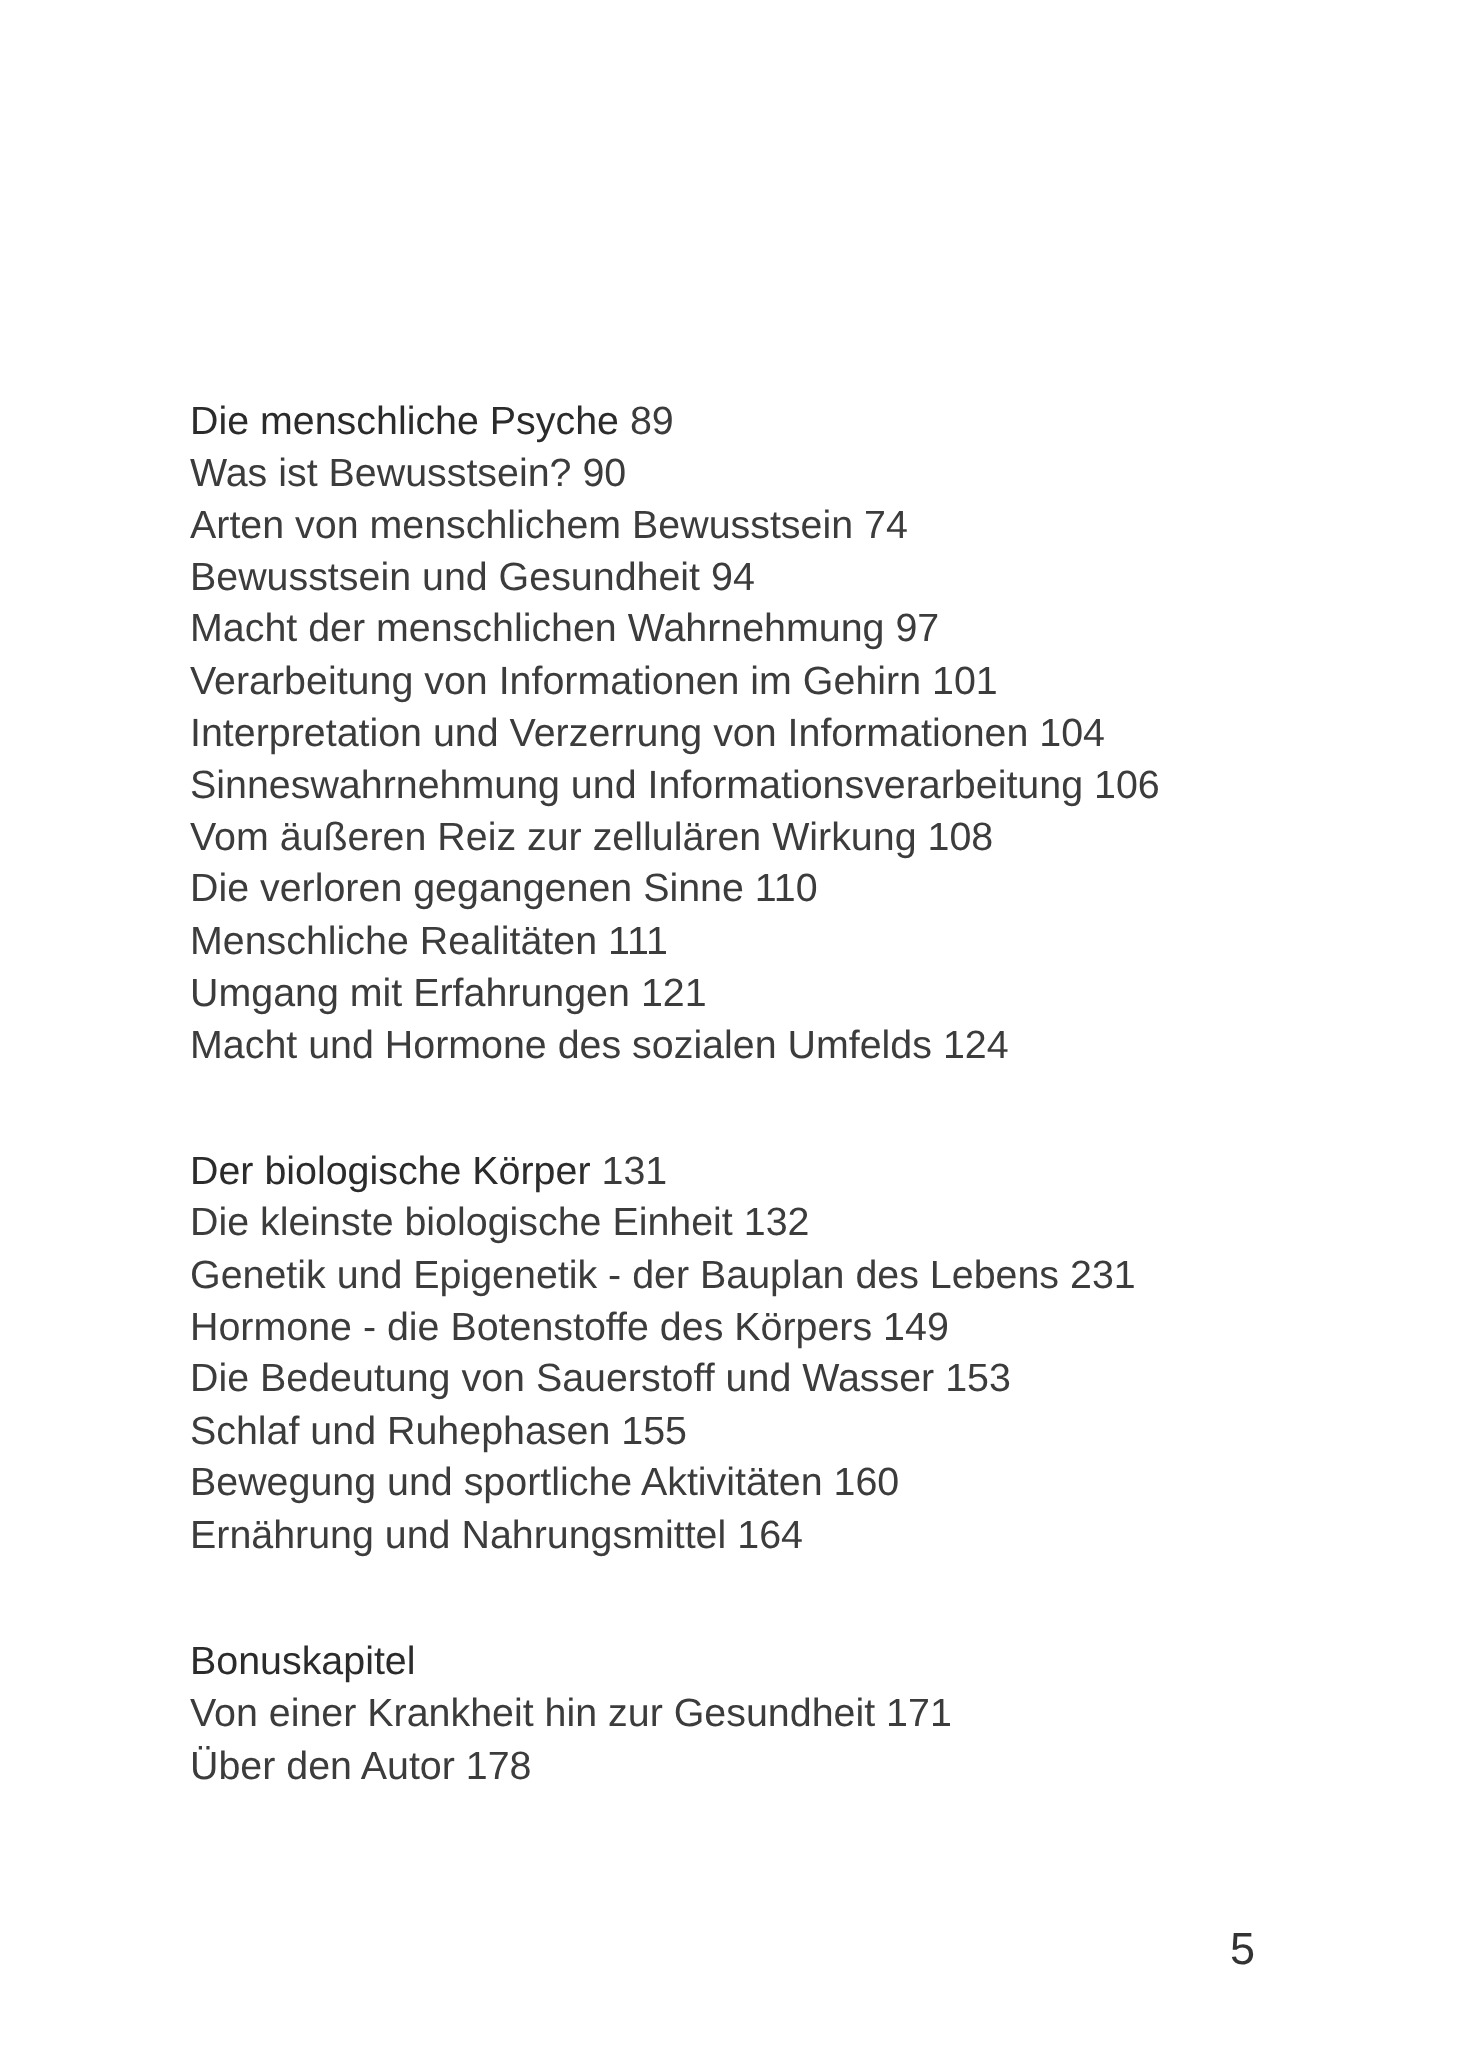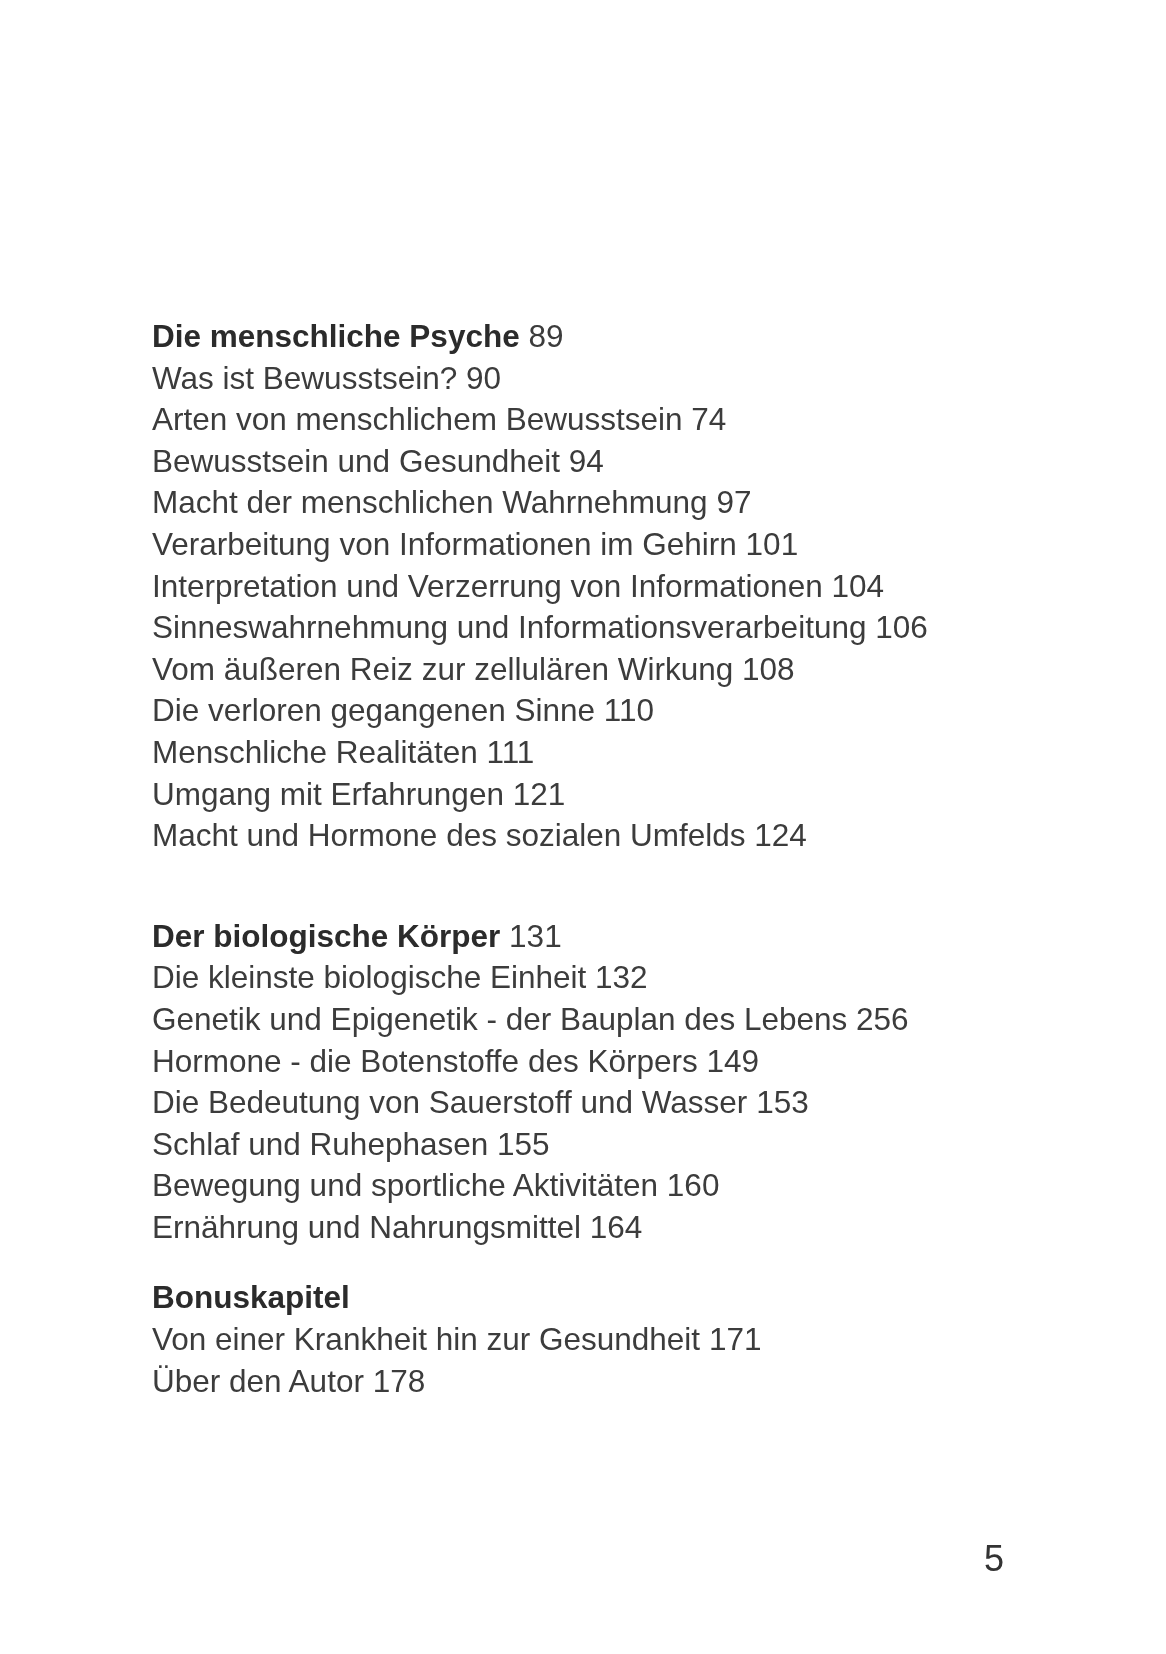--- a/index.html
+++ b/index.html
@@ -23,23 +23,23 @@
   .toc {
     position: absolute;
     left: 152px;
     top: 316px;
     font-size: 31.5px;
     line-height: 41.6px;
     font-weight: 400;
     white-space: nowrap;
   }
   .line { height: 41.6px; }
-  .heading { font-weight: 700; color: #2b2b2b; }
+  .heading { font-weight: 400; color: #2b2b2b; }
   .sec-2 { margin-top: 59px; }
-  .sec-3 { margin-top: 29px; }
+  .sec-3 { margin-top: 60px; }
   .pagenum {
     position: absolute;
     top: 1541px;
     left: 940px;
     width: 64px;
     text-align: right;
     font-size: 36px;
     line-height: 36px;
     color: #333333;
   }
@@ -63,21 +63,21 @@
       <div class="line"><span>Vom äußeren Reiz zur zellulären Wirkung</span> <span>108</span></div>
       <div class="line"><span>Die verloren gegangenen Sinne</span> <span>110</span></div>
       <div class="line"><span>Menschliche Realitäten</span> <span>111</span></div>
       <div class="line"><span>Umgang mit Erfahrungen</span> <span>121</span></div>
       <div class="line"><span>Macht und Hormone des sozialen Umfelds</span> <span>124</span></div>
     </section>
 
     <section class="sec-2">
       <div class="line"><span class="heading">Der biologische Körper</span> <span>131</span></div>
       <div class="line"><span>Die kleinste biologische Einheit</span> <span>132</span></div>
-      <div class="line"><span>Genetik und Epigenetik - der Bauplan des Lebens</span> <span>256</span></div>
+      <div class="line"><span>Genetik und Epigenetik - der Bauplan des Lebens</span> <span>231</span></div>
       <div class="line"><span>Hormone - die Botenstoffe des Körpers</span> <span>149</span></div>
       <div class="line"><span>Die Bedeutung von Sauerstoff und Wasser</span> <span>153</span></div>
       <div class="line"><span>Schlaf und Ruhephasen</span> <span>155</span></div>
       <div class="line"><span>Bewegung und sportliche Aktivitäten</span> <span>160</span></div>
       <div class="line"><span>Ernährung und Nahrungsmittel</span> <span>164</span></div>
     </section>
 
     <section class="sec-3">
       <div class="line"><span class="heading">Bonuskapitel</span> <span></span></div>
       <div class="line"><span>Von einer Krankheit hin zur Gesundheit</span> <span>171</span></div>

